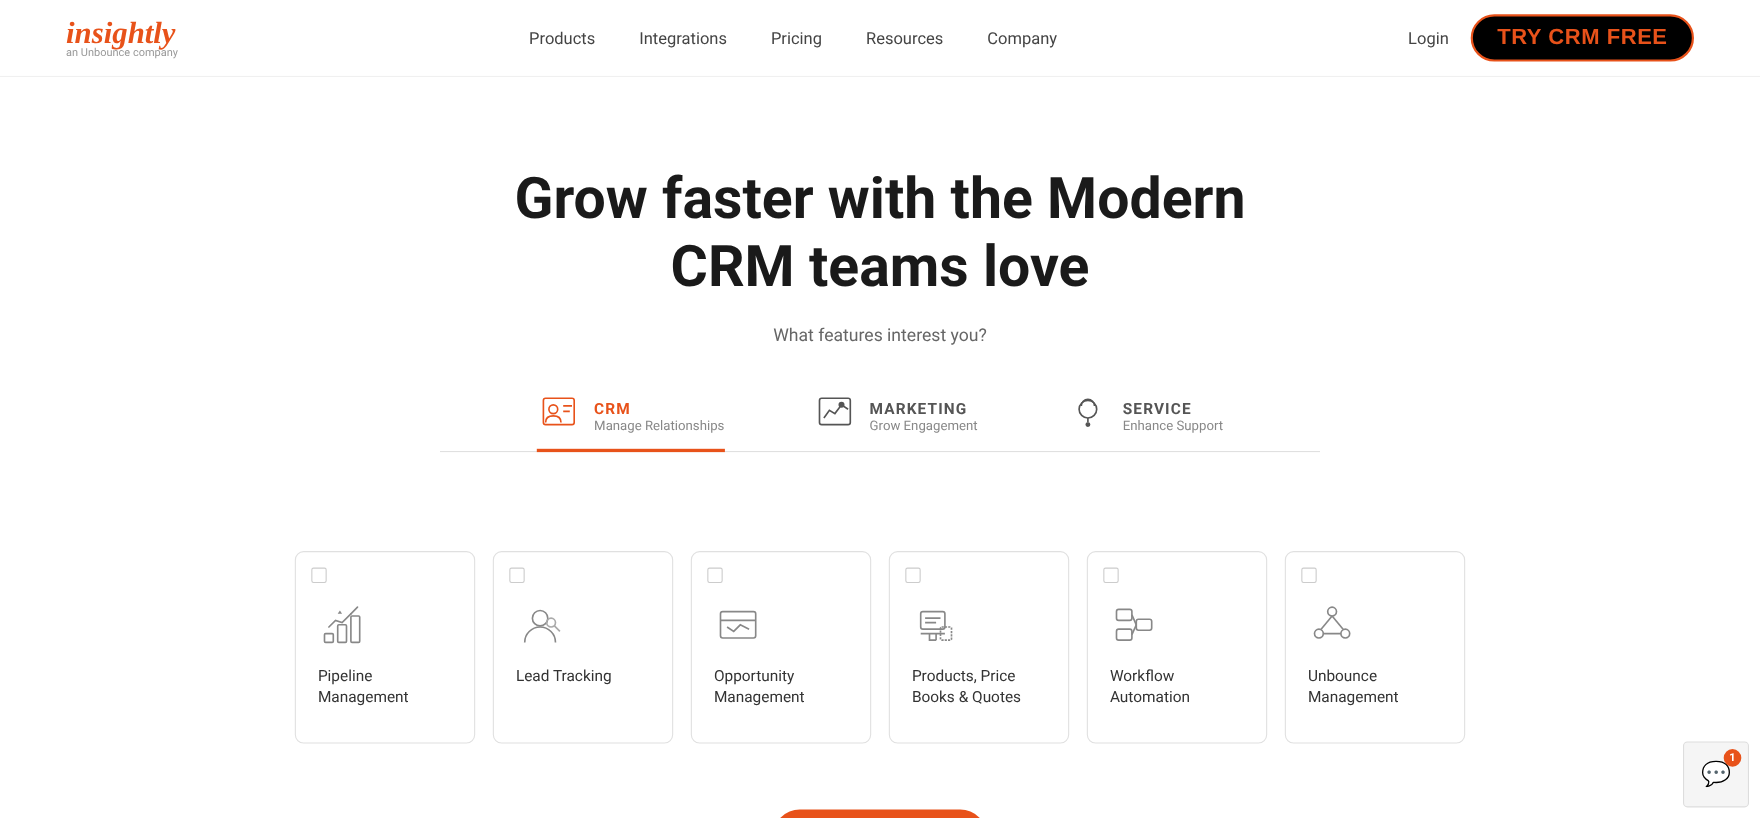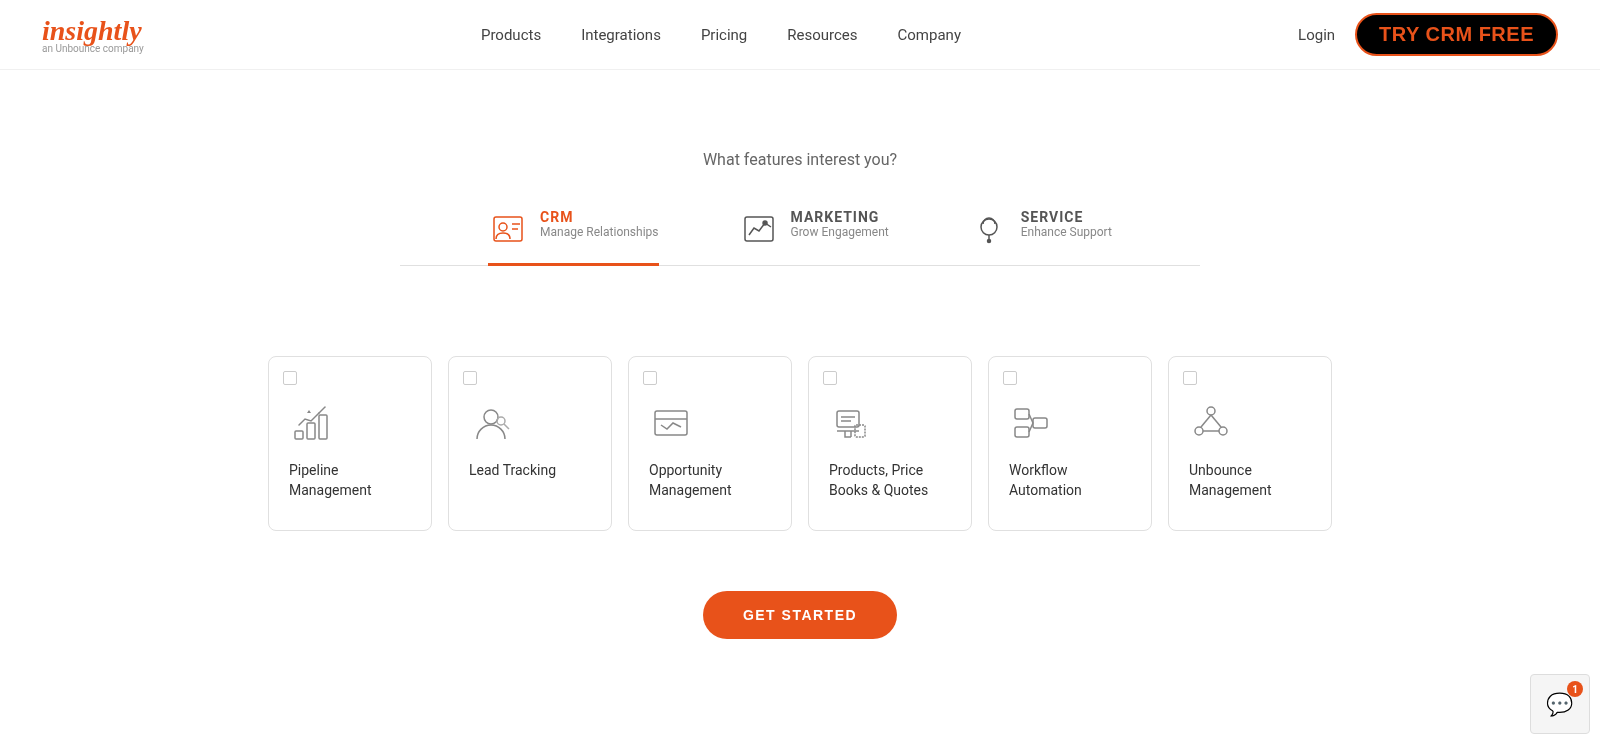--- a/index.html
+++ b/index.html
@@ -3,21 +3,21 @@
   <meta charset="utf-8">
   <style>
     * { margin: 0; padding: 0; box-sizing: border-box; }
     body { font-family: -apple-system, BlinkMacSystemFont, 'Segoe UI', Roboto, sans-serif; background: #fff; color: #333; width: 1600px; min-height: 744px; overflow-x: hidden; }
 
     
     .navbar {
       display: flex;
       align-items: center;
       justify-content: space-between;
-      padding: 0 42px;
+      padding: 0 60px;
       height: 70px;
       border-bottom: 1px solid #f0f0f0;
       background: #fff;
     }
     .navbar-left { display: flex; align-items: center; }
     .logo-text {
       font-size: 28px;
       font-weight: 700;
       color: #e8521a;
       font-style: italic;
@@ -71,21 +71,21 @@
       gap: 80px;
       margin-bottom: 40px;
       border-bottom: 1px solid #e0e0e0;
       padding-bottom: 0;
       max-width: 800px;
       margin-left: auto;
       margin-right: auto;
     }
     .tab-item {
       display: flex;
-      align-items: flex-start;
+      align-items: flex-end;
       gap: 12px;
       padding-bottom: 16px;
       cursor: pointer;
       position: relative;
     }
     .tab-item.active::after {
       content: '';
       position: absolute;
       bottom: -1px;
       left: 0;
@@ -232,20 +232,24 @@
     <a class="nav-link">Resources</a>
     <a class="nav-link">Company</a>
   </div>
   <div class="navbar-right">
     <span class="login-link">Login</span>
     <button class="try-btn">TRY CRM FREE</button>
   </div>
 </nav>
 
 <section class="hero">
+  <h1>
+    <span>Grow faster with the Modern</span><br>
+    <span>CRM teams love</span>
+  </h1>
   <p>What features interest you?</p>
 
   <div class="tabs">
 
     <div class="tab-item active">
       <div class="tab-icon">
         <svg viewBox="0 0 36 36" stroke="#e8521a" fill="none" stroke-width="1.5">
           <rect x="4" y="6" width="28" height="24" rx="2"></rect>
           <circle cx="13" cy="16" r="4"></circle>
           <path d="M6 28c0-4 3-6 7-6s7 2 7 6"></path>

